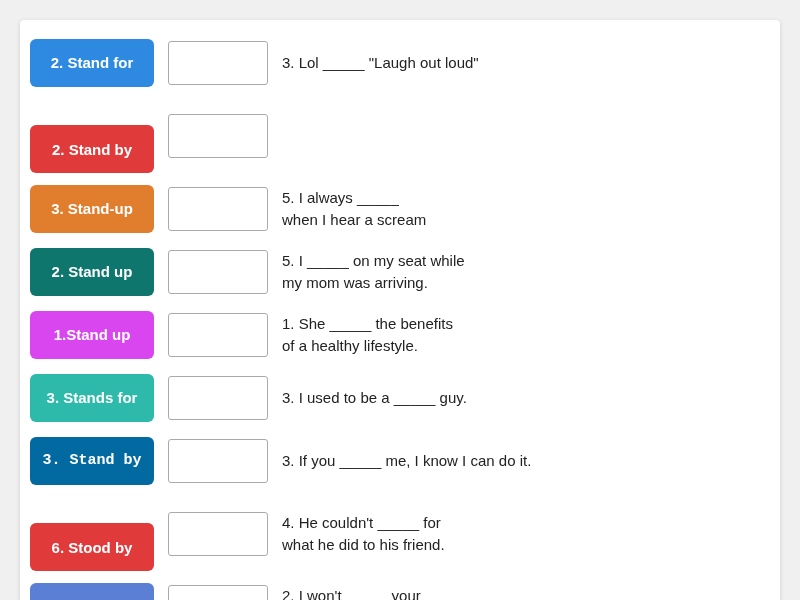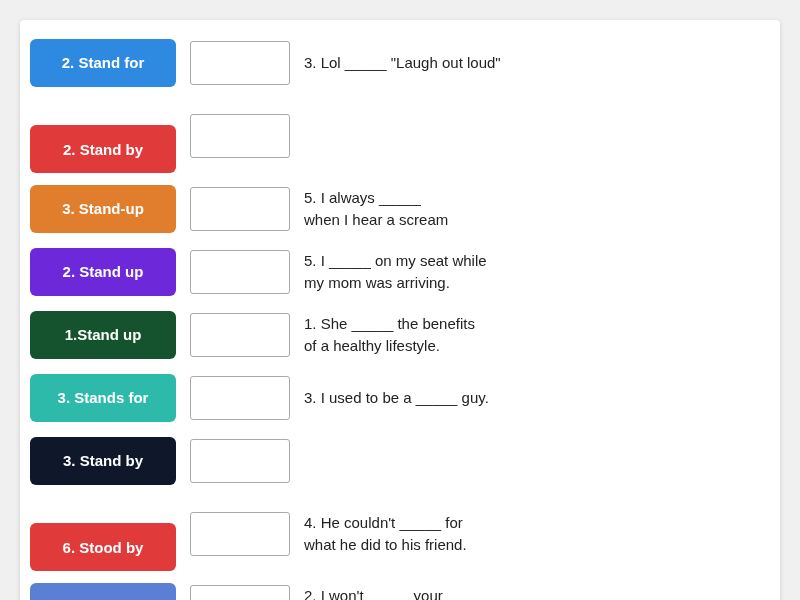--- a/index.html
+++ b/index.html
@@ -25,21 +25,21 @@
     }
 
     .row {
       display: flex;
       align-items: center;
       margin-bottom: 8px;
       min-height: 55px;
     }
 
     .label-btn {
-      width: 146px;
+      width: 124px;
       min-height: 48px;
       border: none;
       border-radius: 6px;
       color: #fff;
       font-size: 15px;
       font-weight: bold;
       cursor: pointer;
       display: flex;
       align-items: center;
       justify-content: center;
@@ -61,24 +61,24 @@
     .sentence {
       font-size: 15px;
       color: #222;
       line-height: 1.45;
     }
 
     
     .blue { background-color: #2d8ae0; }
     .red { background-color: #e03a3a; margin-top: 27px; }
     .orange { background-color: #e07e2d; }
-    .green { background-color: #6d28d9; }
-    .purple { background-color: #14532d; text-align: right; }
+    .green { background-color: #0f766e; }
+    .purple { background-color: #d946ef; text-align: right; }
     .teal { background-color: #2dbaaa; }
-    .red-dark { background-color: #0f172a; }
+    .red-dark { background-color: #0369a1; font-family: Liberation Mono, monospace; }
     .indigo { background-color: #5b7fd4; }
   </style>
 </head>
 <body>
 
 <div class="container">
 <div class="row">
       <button class="label-btn blue">2. Stand for</button>
       <input type="text" class="input-box" style="">
       <span class="sentence" style="white-space: pre-line;">3. Lol _____ "Laugh out loud"</span>
@@ -106,20 +106,21 @@
 of a healthy lifestyle.</span>
     </div>
     <div class="row">
       <button class="label-btn teal">3. Stands for</button>
       <input type="text" class="input-box" style="">
       <span class="sentence" style="white-space: pre-line;">3. I used to be a _____ guy.</span>
     </div>
     <div class="row">
       <button class="label-btn red-dark">3. Stand by</button>
       <input type="text" class="input-box" style="">
+      <span class="sentence" style="white-space: pre-line;">3. If you _____ me, I know I can do it.</span>
     </div>
     <div class="row">
       <button class="label-btn red">6. Stood by</button>
       <input type="text" class="input-box" style="">
       <span class="sentence" style="white-space: pre-line;">4. He couldn't _____ for
 what he did to his friend.</span>
     </div>
     <div class="row">
       <button class="label-btn indigo">1. Stands for</button>
       <input type="text" class="input-box" style="">

